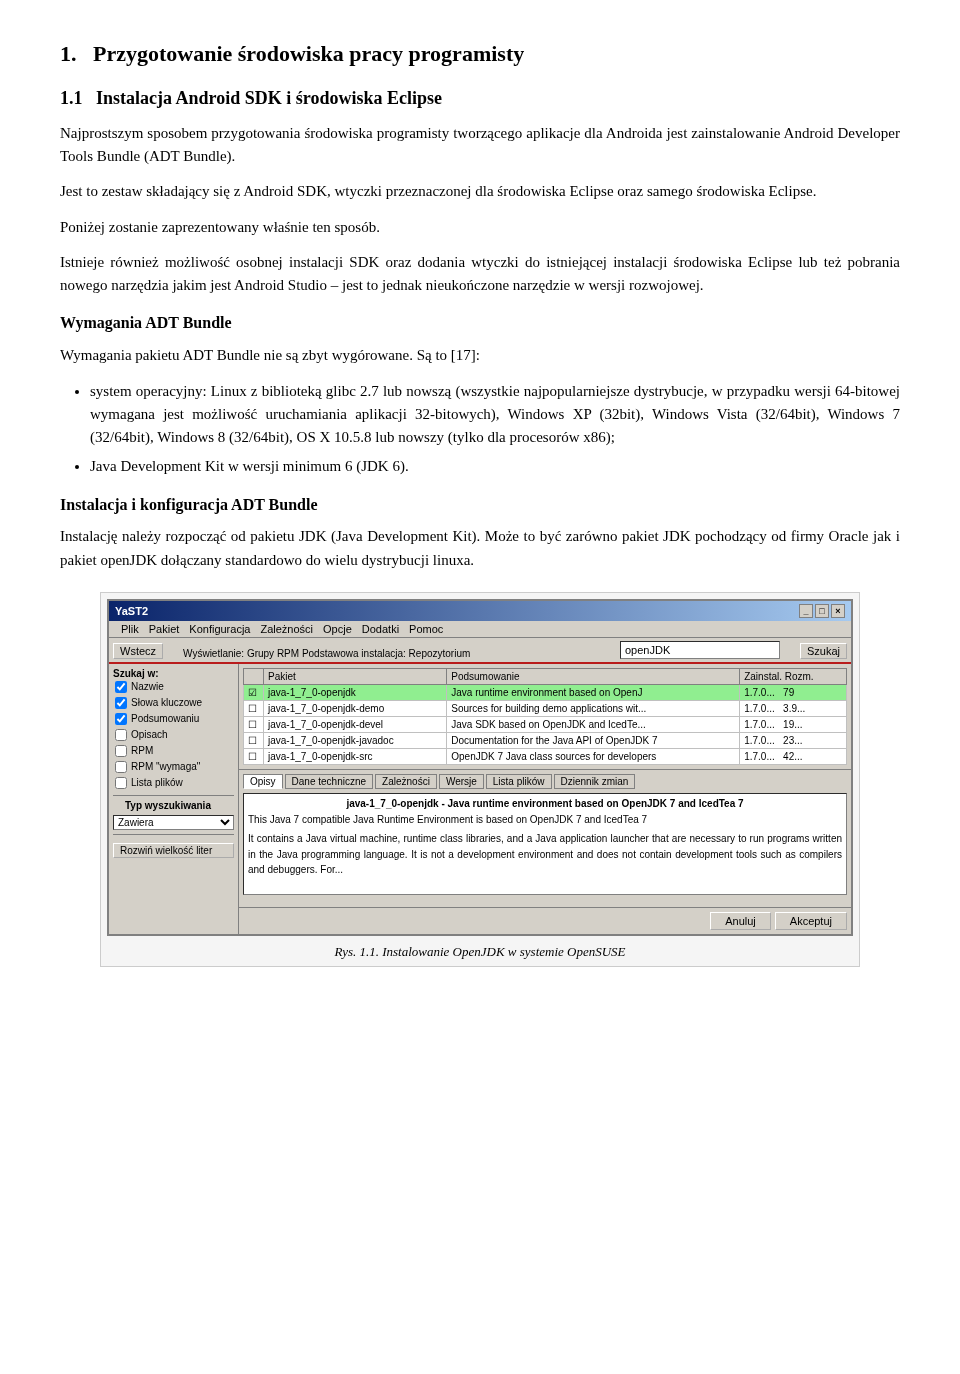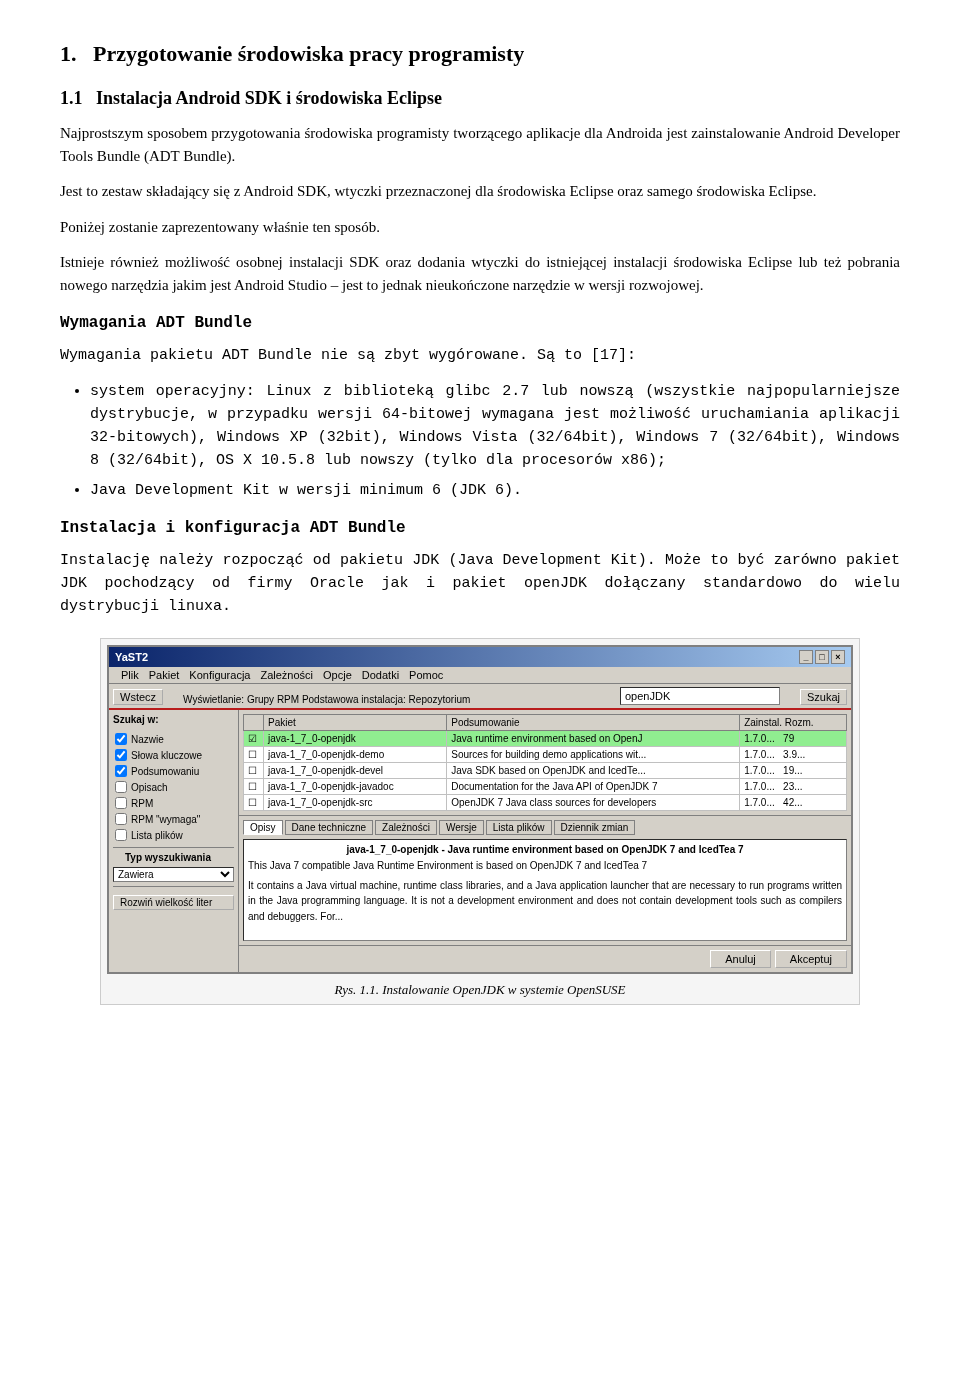--- a/index.html
+++ b/index.html
@@ -149,21 +149,21 @@
     .figure-sidebar {
       width: 130px;
       padding: 4px;
       border-right: 1px solid #808080;
       font-size: 10px;
     }
 
     .figure-sidebar-label {
       font-weight: bold;
       font-size: 10px;
-      margin-bottom: 6px;
+      margin-bottom: 0;
     }
 
     .figure-sidebar-item {
       display: flex;
       align-items: center;
       gap: 4px;
       padding: 2px 2px;
       font-size: 10px;
     }
 
@@ -256,41 +256,41 @@
       margin-bottom: 3px;
       text-align: center;
     }
 
     .figure-bottom-buttons {
       display: flex;
       justify-content: flex-end;
       gap: 4px;
       padding: 4px;
       border-top: 1px solid #808080;
+      margin-top: 8px;
     }
 
     .figure-bottom-btn {
       background: #d4d0c8;
       border: 1px outset #ffffff;
       padding: 2px 14px;
       font-size: 11px;
       cursor: pointer;
     }
 
     .figure-caption {
       text-align: center;
       font-size: 13px;
       margin-top: 8px;
       font-family: "Times New Roman", Times, serif;
       font-style: italic;
     }
 
     .section-spacing {
       margin-top: 16px;
-      font-family: Liberation Mono, monospace;
     }
   </style>
 </head>
 <body>
 
 <div class="page-content">
 
   <h1 class="chapter-title">
     <span>1.</span>
     &nbsp;

